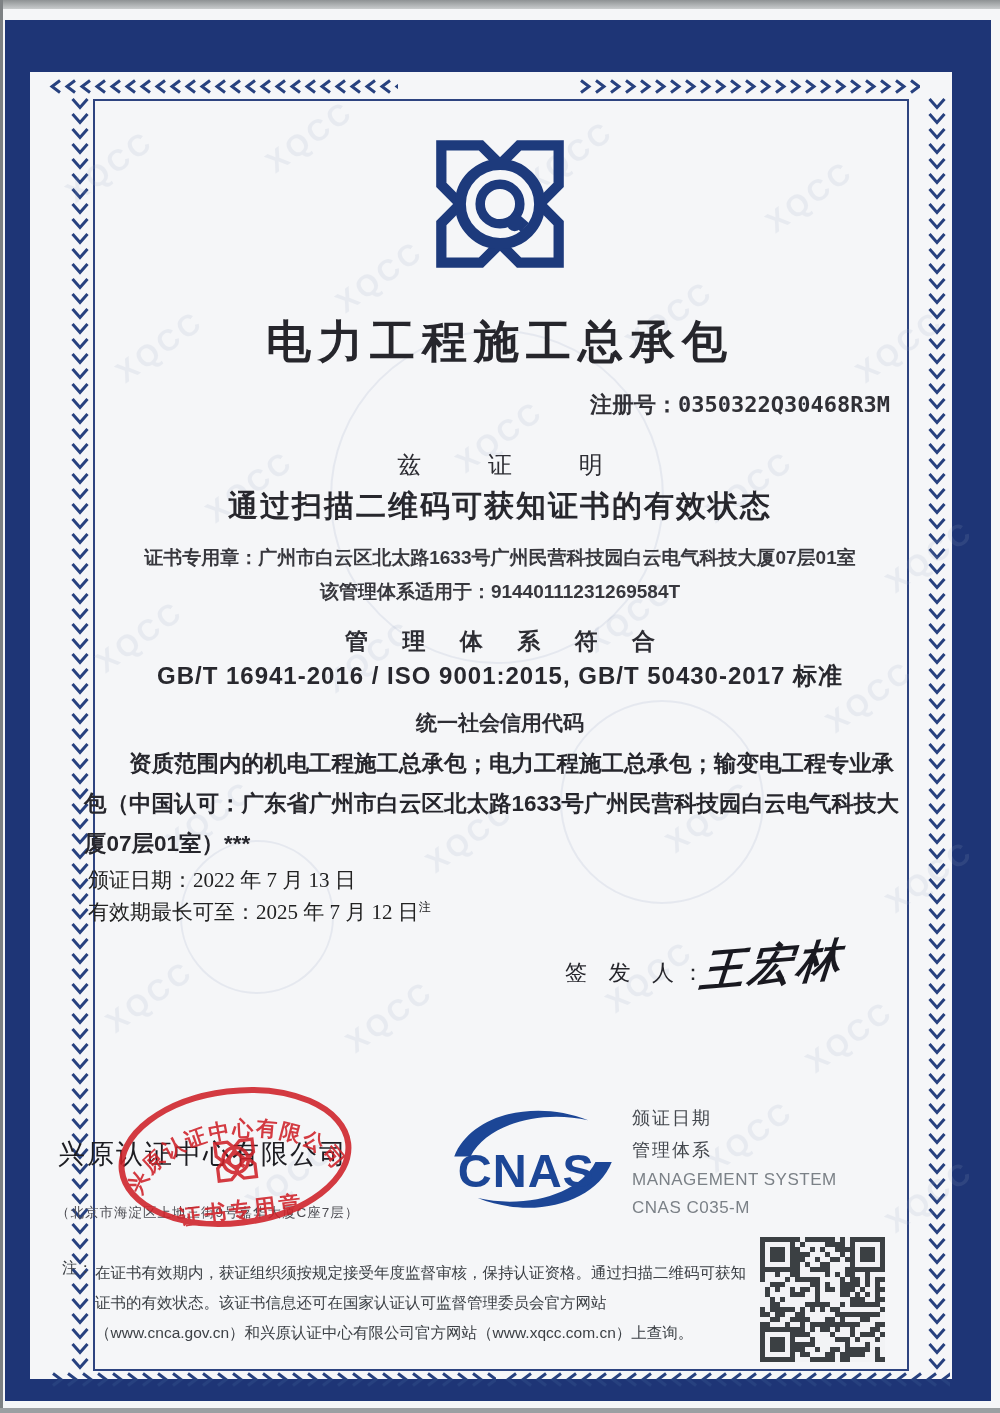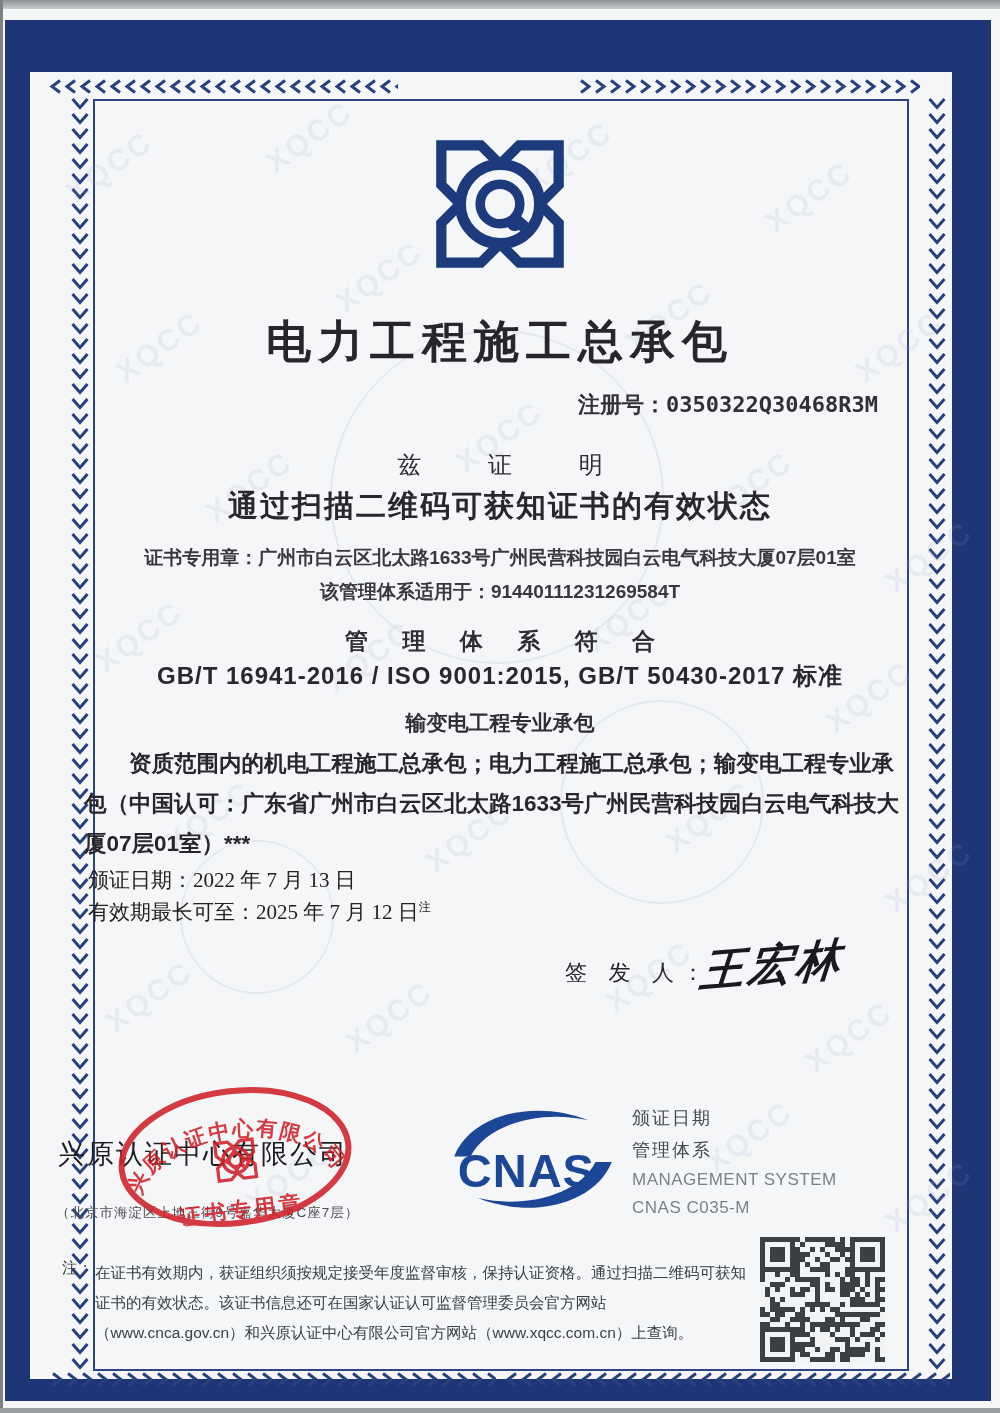--- a/index.html
+++ b/index.html
@@ -19,21 +19,21 @@
   
   .chev{position:absolute;}
   
   .wm{position:absolute;color:#9aa8c2;opacity:.14;font-weight:bold;font-size:30px;
       transform:rotate(-36deg);letter-spacing:3px;pointer-events:none;}
   .decor-circle{position:absolute;border-radius:50%;border:2px solid rgba(150,162,190,.16);}
   
   .t{position:absolute;color:#2a2a30;}
   .center{left:0;width:1000px;text-align:center;}
   .page-title{top:312px;font-size:45px;font-weight:900;letter-spacing:7px;color:#26262c;}
-  .regno{top:390px;left:0;width:878px;text-align:right;font-size:22px;font-weight:bold;
+  .regno{top:390px;left:12px;width:878px;text-align:right;font-size:22px;font-weight:bold;
      font-family:"DejaVu Sans Mono","Liberation Mono",monospace;color:#303036;}
   .hereby{top:449px;font-size:24px;letter-spacing:30px;text-indent:30px;color:#2d2d33;}
   .company{top:486px;font-size:30px;font-weight:900;letter-spacing:2px;color:#27272d;}
   .addr{top:545px;font-size:19px;font-weight:bold;color:#38383e;}
   .credit{top:579px;font-size:19px;font-weight:bold;color:#38383e;}
   .conform{top:626px;font-size:23px;font-weight:bold;letter-spacing:14px;text-indent:14px;color:#2d2d33;}
   .standards{top:660px;font-size:24px;font-weight:bold;letter-spacing:1px;color:#28282e;
      font-family:"Liberation Sans",sans-serif;}
   .scope-intro{top:709px;font-size:21px;font-weight:bold;color:#2e2e34;}
   .scope{top:744px;left:84px;width:832px;font-size:22.5px;font-weight:bold;line-height:40px;
@@ -155,21 +155,21 @@
 </svg>
 
 <div class="t center page-title">电力工程施工总承包</div>
 <div class="t regno">注册号：0350322Q30468R3M</div>
 <div class="t center hereby">兹 证 明</div>
 <div class="t center company">通过扫描二维码可获知证书的有效状态</div>
 <div class="t center addr">证书专用章：广州市白云区北太路1633号广州民营科技园白云电气科技大厦07层01室</div>
 <div class="t center credit">该管理体系适用于：91440111231269584T</div>
 <div class="t center conform">管 理 体 系 符 合</div>
 <div class="t center standards">GB/T 16941-2016 / ISO 9001:2015, GB/T 50430-2017 标准</div>
-<div class="t center scope-intro">输变电工程专业承包</div>
+<div class="t center scope-intro">统一社会信用代码</div>
 <div class="t scope">资质范围内的机电工程施工总承包；电力工程施工总承包；输变电工程专业承包（中国认可：广东省广州市白云区北太路1633号广州民营科技园白云电气科技大厦07层01室）***</div>
 <div class="t issue-date">颁证日期：2022 年 7 月 13 日</div>
 <div class="t valid-date"><span>有效期最长可至：2025 年 7 月 12 日</span><sup>注</sup></div>
 <div class="t signer">签 发 人：</div>
 <div class="t signature">王宏林</div>
 
 <div class="t issuer-name">兴原认证中心有限公司</div>
 <div class="t issuer-addr">（北京市海淀区上地三街9号嘉华大厦C座7层）</div>
 
 <svg class="stamp" width="246" height="150" viewBox="0 0 246 150">

